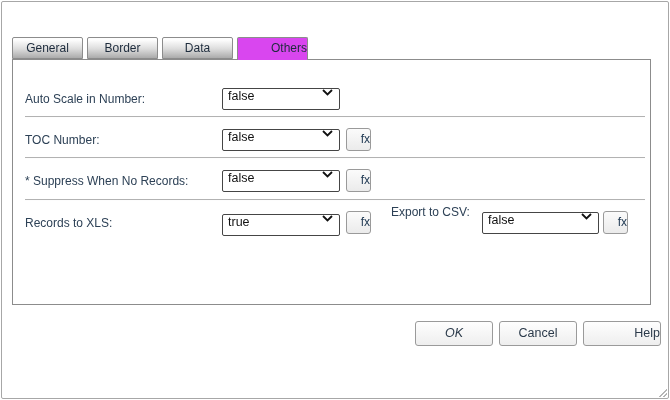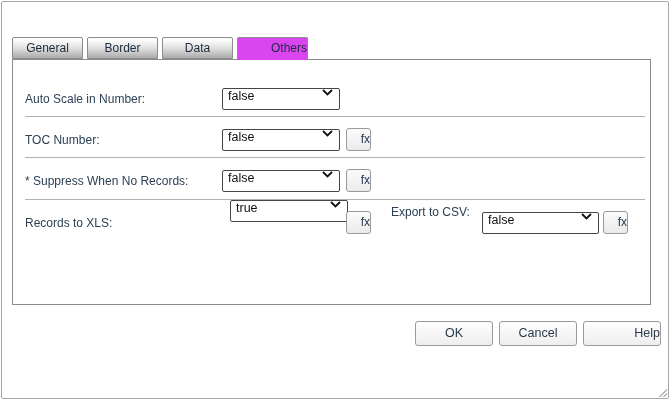--- a/index.html
+++ b/index.html
@@ -84,21 +84,21 @@
   }
 
   
   .dlg-btn{
     position:absolute; top:319px; width:78px; height:25px;
     border:1px solid #9a9a9a; border-radius:3px;
     background:linear-gradient(#fefefe,#eeeeee);
     font-size:12.5px; color:#2b3a4a; text-align:center; line-height:23px;
     cursor:pointer;
   }
-  .btn-ok{ left:413px; }
+  .btn-ok{ left:413px;font-style:italic; }
   .btn-cancel{ left:497px; }
   .btn-help{ left:581px;text-align:right; }
 
   .resize-grip{
     position:absolute; right:1px; bottom:1px; width:8px; height:8px;
     background:
       linear-gradient(135deg, transparent 50%, #b5b5b5 50%, #b5b5b5 60%, transparent 60%, transparent 75%, #b5b5b5 75%, #b5b5b5 85%, transparent 85%);
     cursor:nwse-resize;
   }
 </style>
@@ -147,21 +147,21 @@
         <svg width="11" height="7" viewBox="0 0 11 7">
             <polyline points="1,1 5.5,5.5 10,1" stroke="#111" stroke-width="1.8" fill="none"></polyline>
           </svg>
       </span>
     </div>
     <div class="fx-btn" style="left:333px; top:109px;">fx</div>
 
     <div class="sep" style="top:139px;"></div>
 
     <div class="field-label" style="left:12px; top:156px;">Records to XLS:</div>
-    <div class="fake-select" style="left:209px; top:140px;margin-left:8px;">
+    <div class="fake-select" style="left:209px; top:154px;">
       <span class="val">true</span>
       <span>
         <svg width="11" height="7" viewBox="0 0 11 7">
             <polyline points="1,1 5.5,5.5 10,1" stroke="#111" stroke-width="1.8" fill="none"></polyline>
           </svg>
       </span>
     </div>
     <div class="fx-btn" style="left:333px; top:151px;">fx</div>
 
     <div class="field-label" style="left:378px; top:145px;">Export to CSV:</div>

